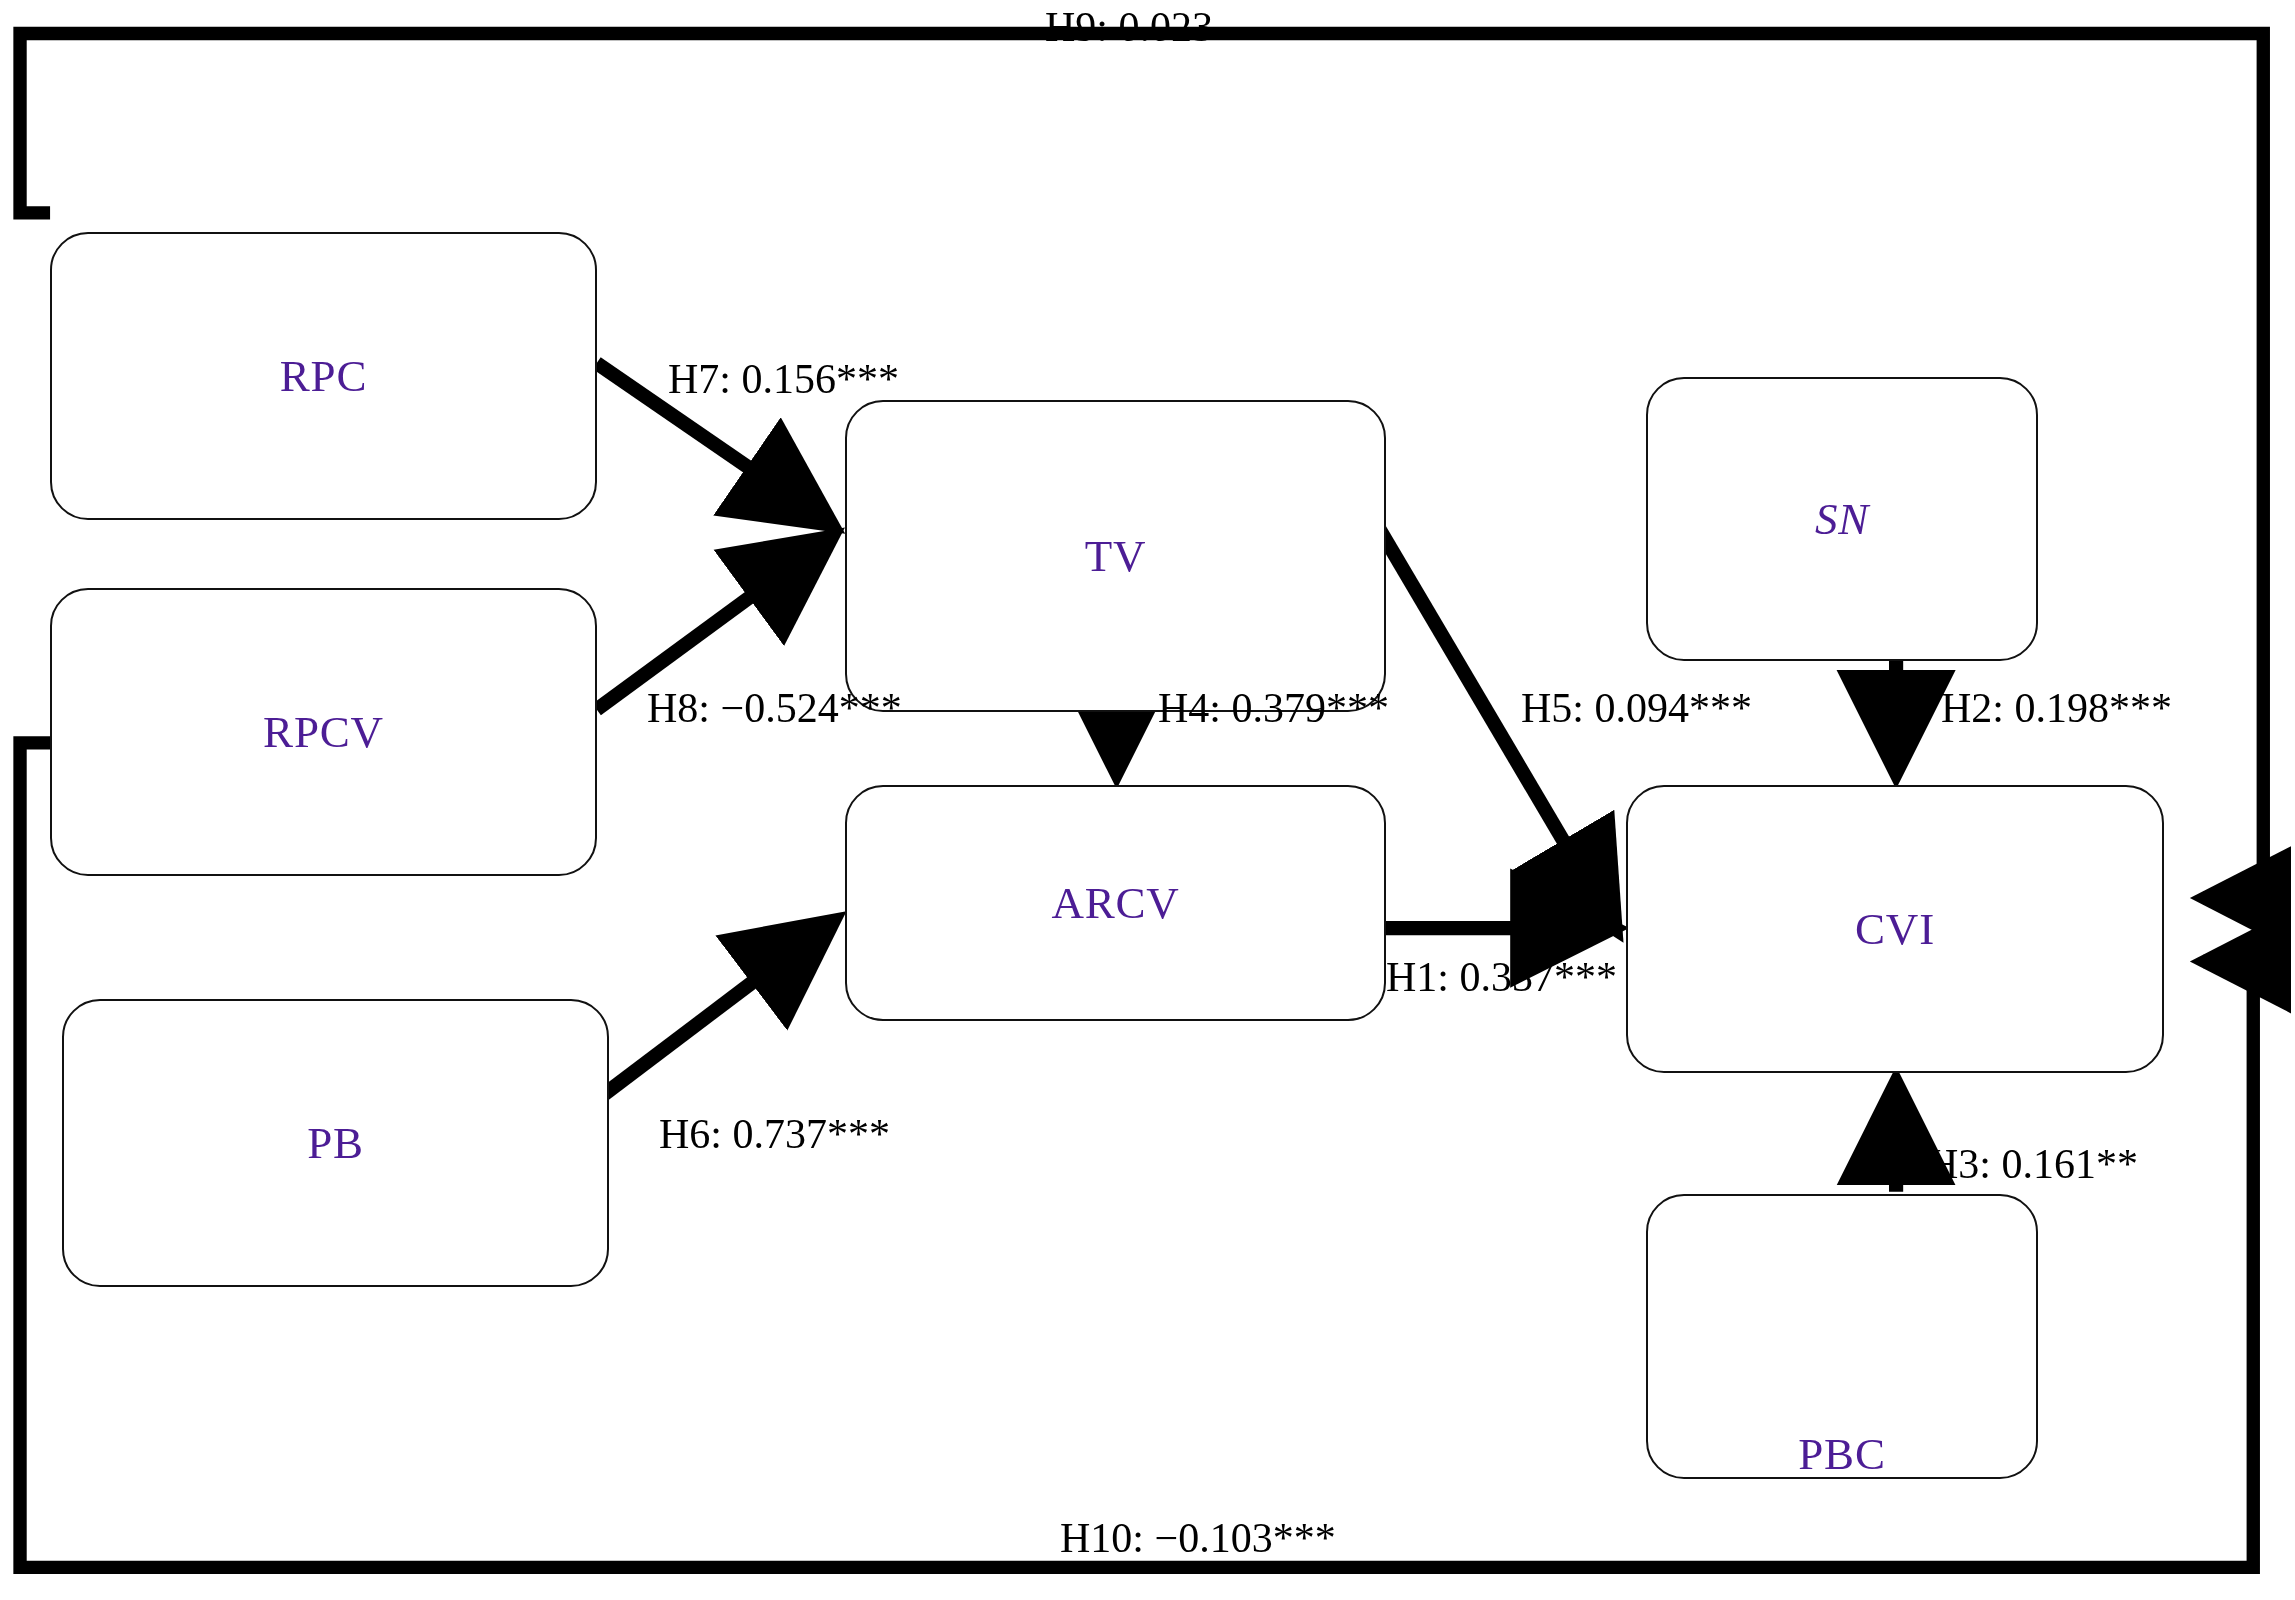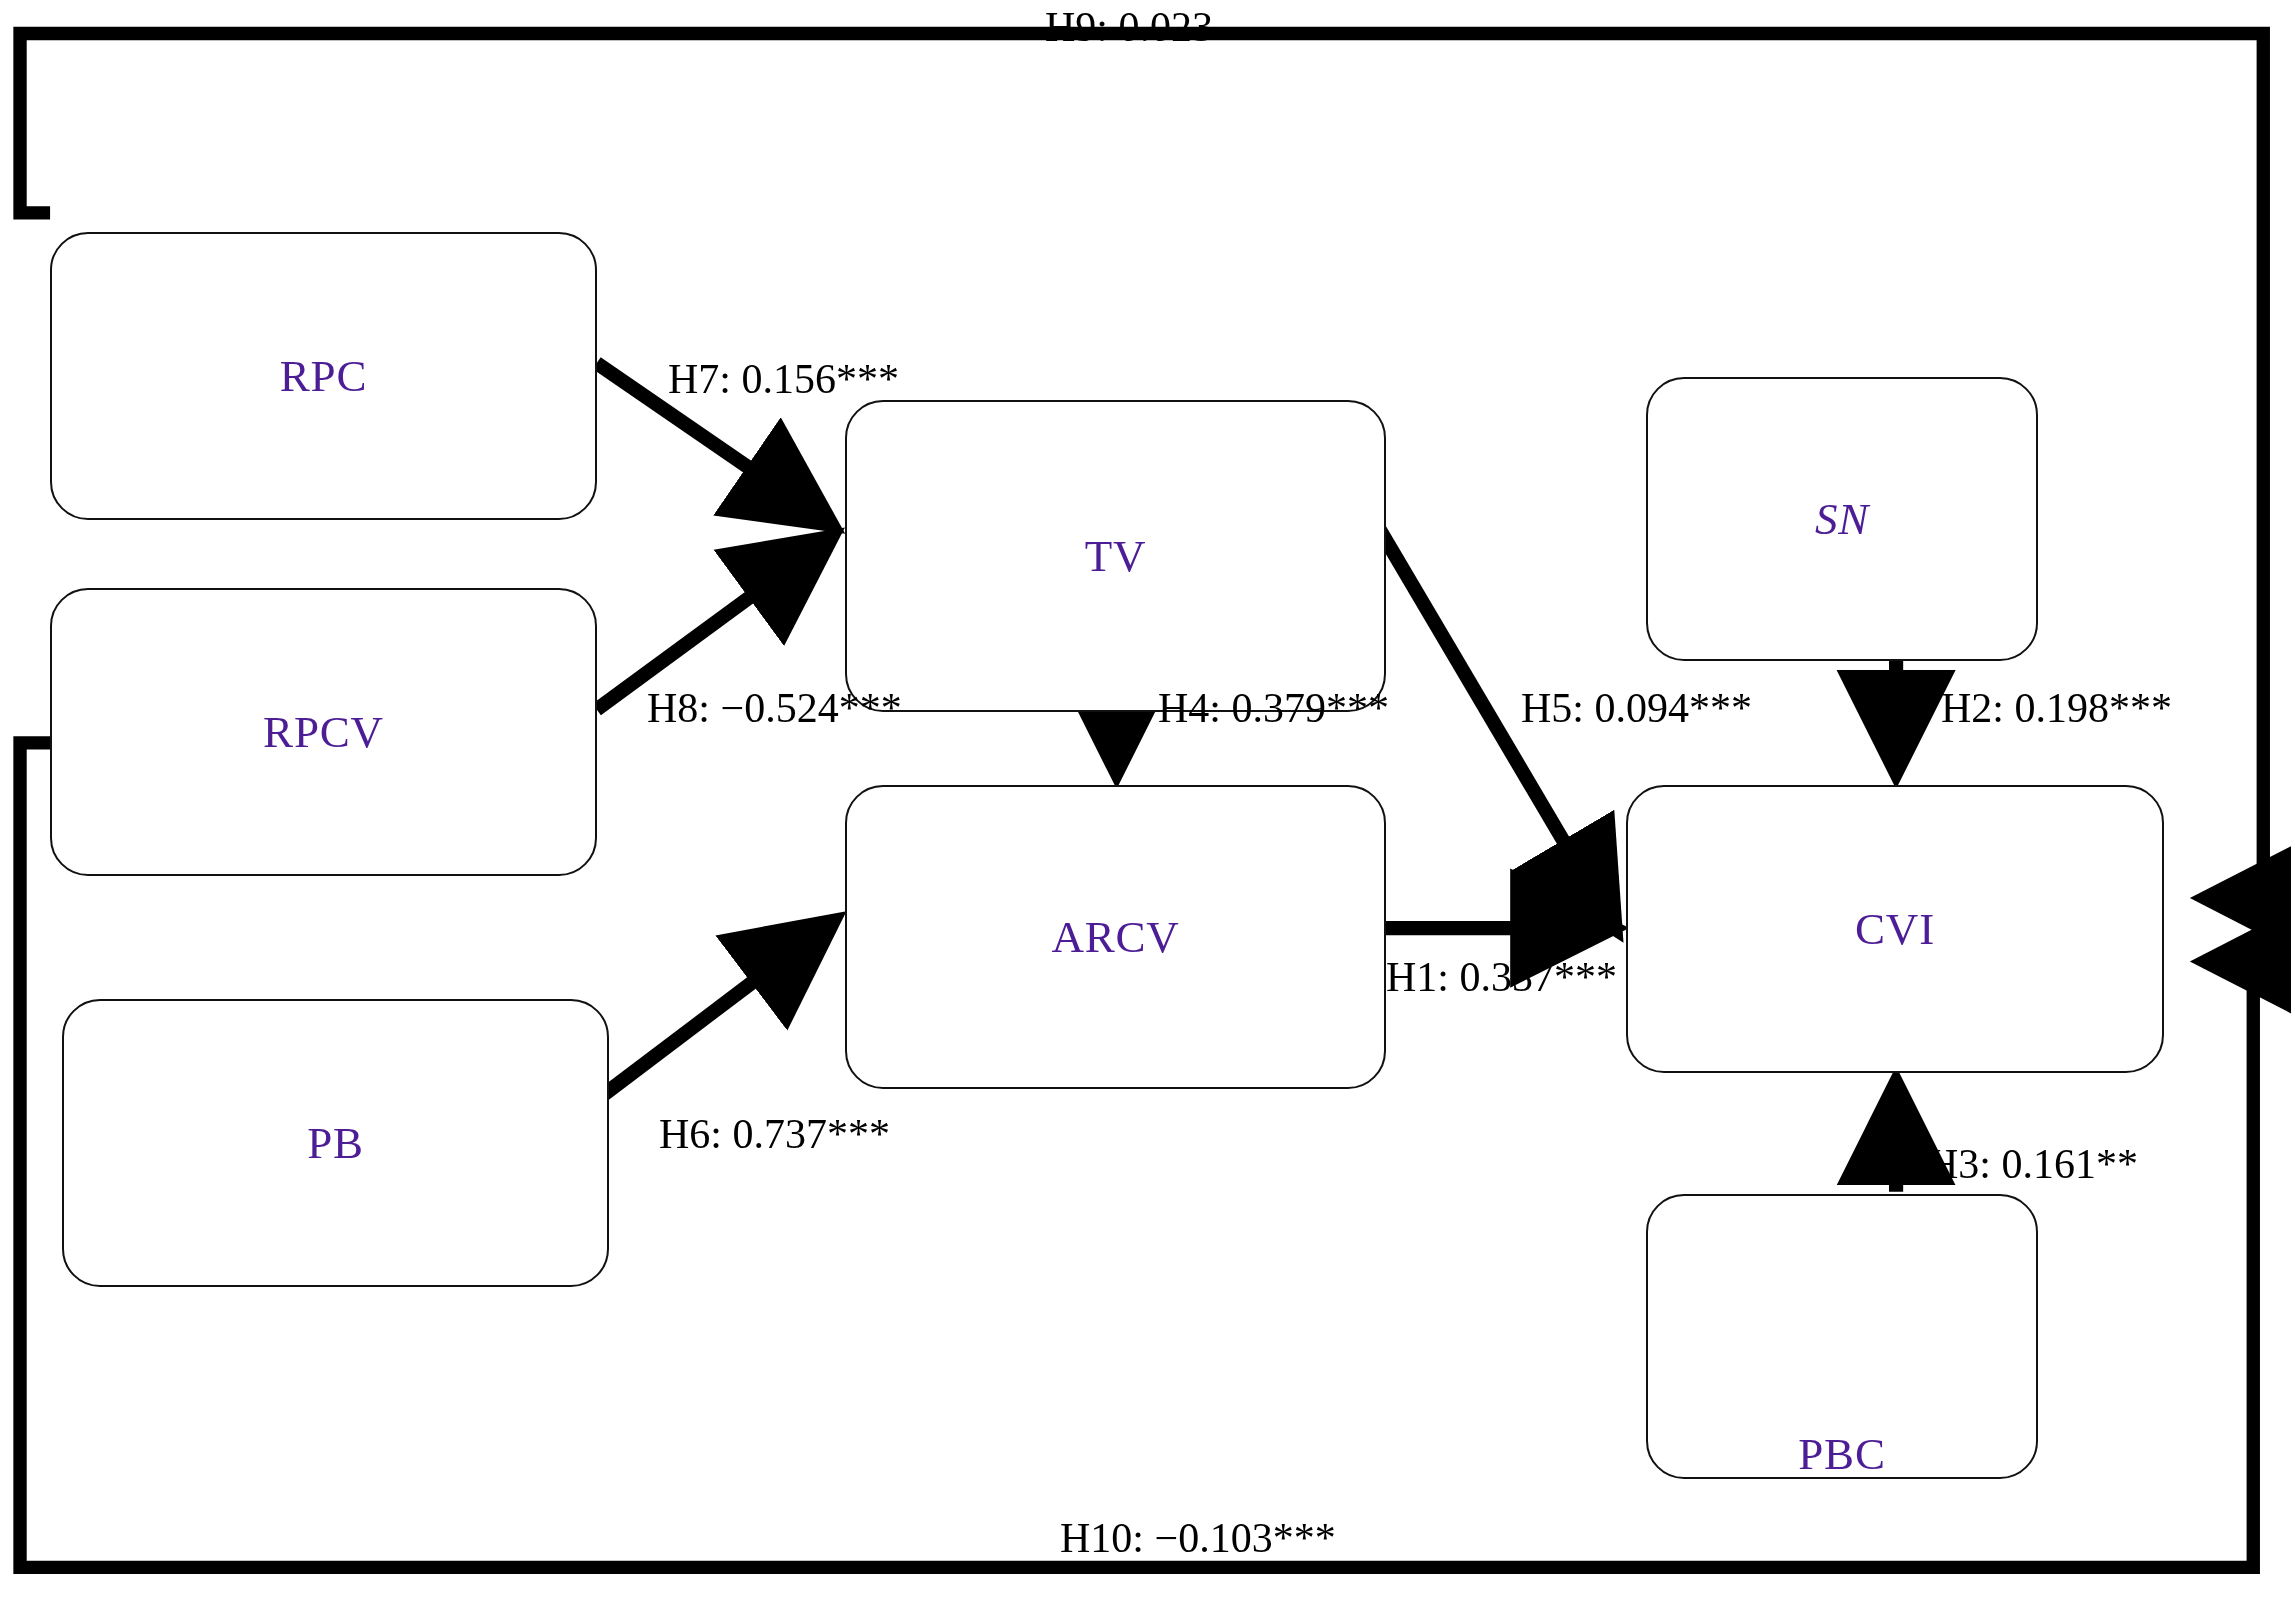--- a/index.html
+++ b/index.html
@@ -95,21 +95,21 @@
   </div>
 
   <div class="node-box" style="left:62px; top:999px; width:547px; height:288px;align-items:center;">
     <span class="node-label">PB</span>
   </div>
 
   <div class="node-box" style="left:845px; top:400px; width:541px; height:312px;">
     <span class="node-label">TV</span>
   </div>
 
-  <div class="node-box" style="left:845px; top:785px; width:541px; height:304px;">
+  <div class="node-box" style="left:845px; top:785px; width:541px; height:236px;">
     <span class="node-label">ARCV</span>
   </div>
 
   <div class="node-box" style="left:1646px; top:377px; width:392px; height:284px;font-style:italic;">
     <span class="node-label">SN</span>
   </div>
 
   <div class="node-box" style="left:1626px; top:785px; width:538px; height:288px;">
     <span class="node-label">CVI</span>
   </div>

